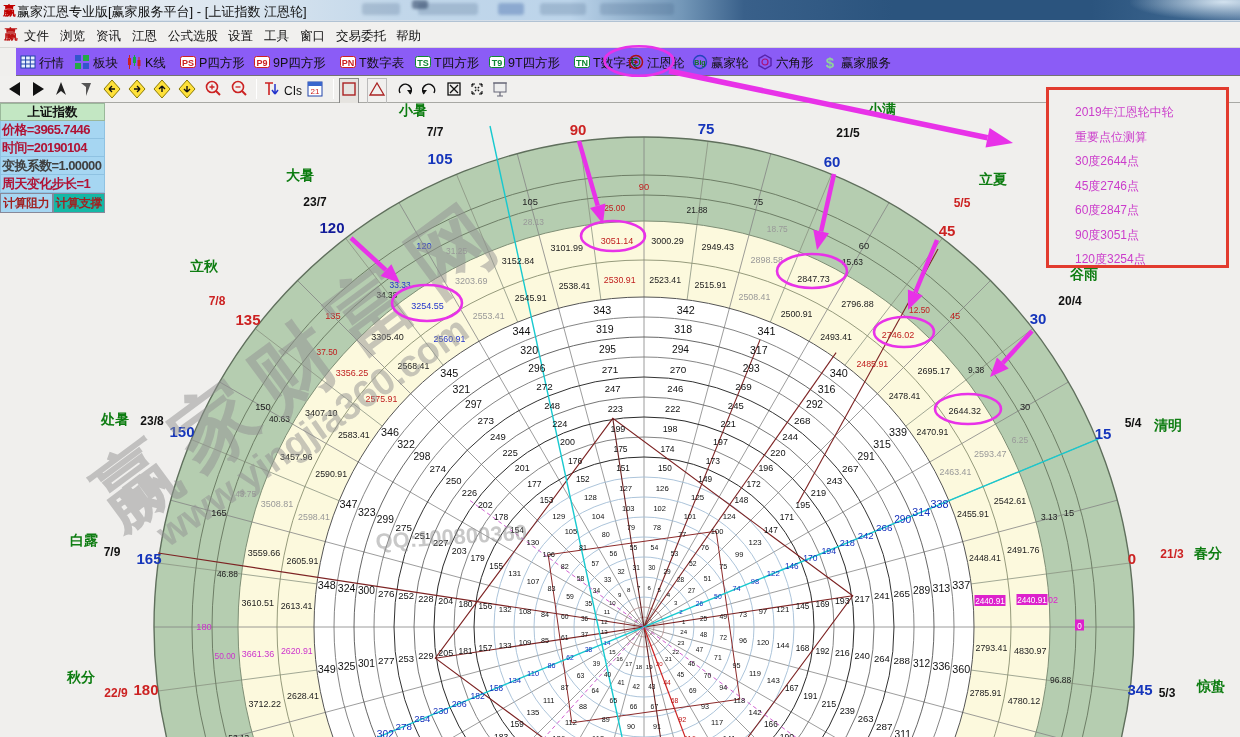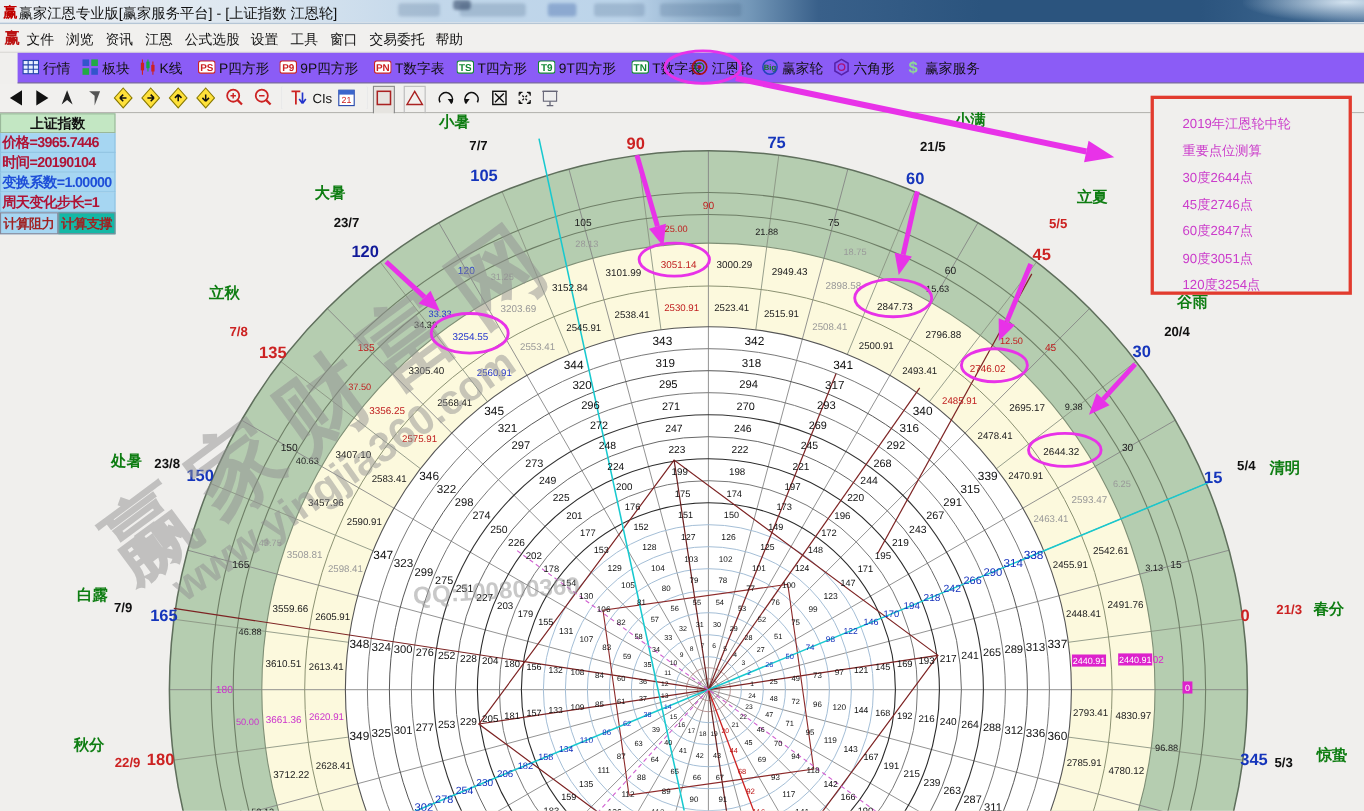--- a/index.html
+++ b/index.html
@@ -20,21 +20,21 @@
 .tl{font-size:12.5px;color:#111;margin-left:3px}
 #tb2{position:absolute;left:0;top:76px;width:1240px;height:27px;background:#f1f0ee;border-bottom:1px solid #a8a8a4}
 .i2{position:absolute;top:3px}
 .i2.sel{outline:1px solid #888;background:#e6e4e0}
 .i2.sel2{outline:1px solid #bbb}
 .sep{position:absolute;top:3px;width:1px;height:20px;background:#bbb;border-right:1px solid #fff}
 #chartwrap{position:absolute;left:0;top:103px;width:1240px;height:634px}
 #panel{position:absolute;left:0;top:103px;width:105px;z-index:40;font-weight:bold}
 #panel .hd{height:18px;background:#c3e7c3;border:1px solid #9ab89a;color:#111;font-size:12.5px;text-align:center;line-height:17px}
 #panel .rw{height:18px;background:#a6d6f2;border:1px solid #8fc2e2;border-top:none;color:#b01335;font-size:13px;line-height:17px;padding-left:1px;white-space:nowrap;letter-spacing:-0.6px}
-#panel .rw.mg{color:#1d4ed8}
+#panel .rw.mg{color:#404040}
 #panel .btns{height:20px;display:flex}
 #panel .btns div{width:52.5px;height:20px;font-size:12px;line-height:18px;text-align:center;color:#a02222;border:1px solid #889;background:#a6d6f2;white-space:nowrap;overflow:hidden;letter-spacing:-0.5px}
 #panel .btns div.g{background:#14b8a6}
 #redbox{position:absolute;left:1046px;top:87px;width:183px;height:181px;border:3px solid #e23b2e;z-index:45;background:#f0efed}
 #redbox div{margin:10px 0 0 26px;font-size:12px;color:#cb3ccb;font-family:Liberation Sans, sans-serif;line-height:24.5px;white-space:nowrap}
 </style></head>
 <body>
 <div id="page">
 <div id="titlebar">
       <span class="blob"></span>

